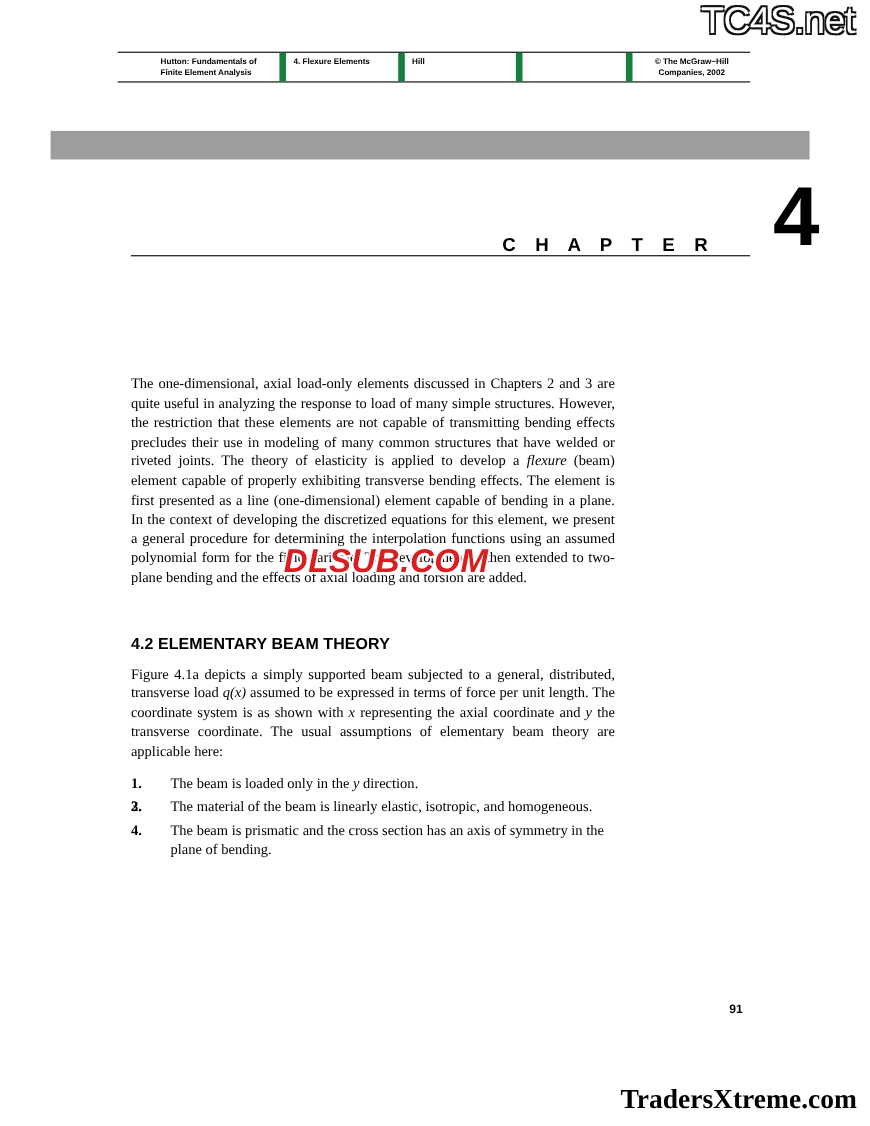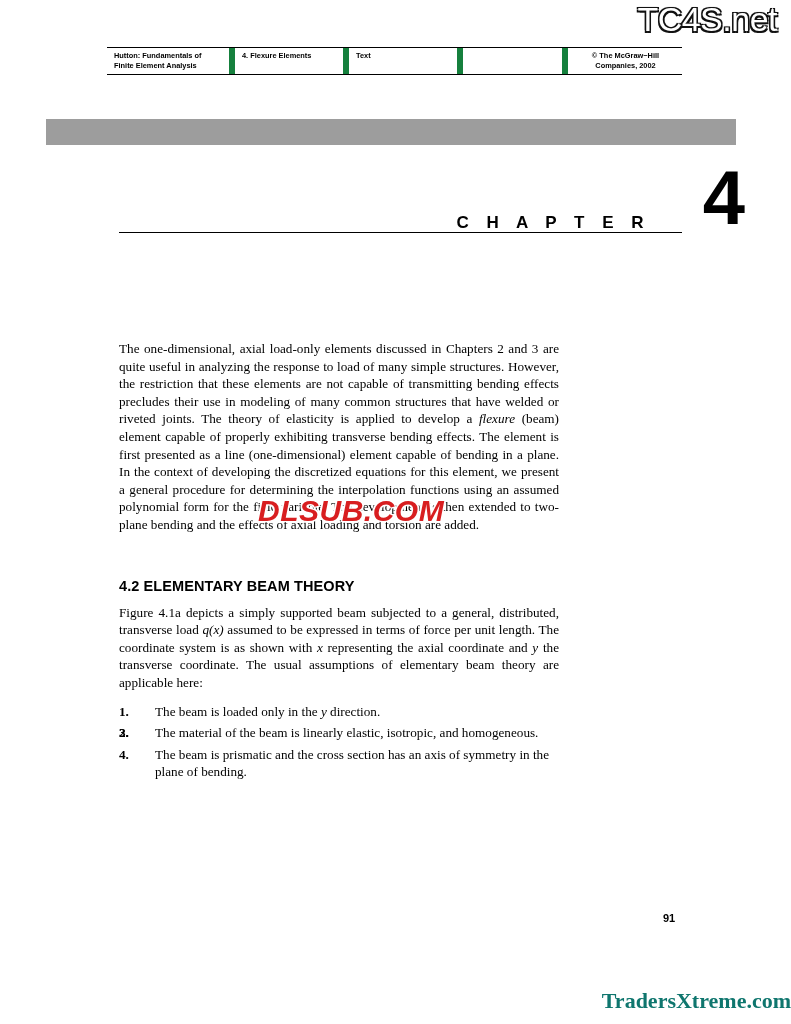--- a/index.html
+++ b/index.html
@@ -42,25 +42,25 @@
     letter-spacing: 0.5px;
     color: #d81e20;
     text-shadow:
       -1.4px -1.4px 0 #ffffff, 1.4px -1.4px 0 #ffffff,
       -1.4px 1.4px 0 #ffffff, 1.4px 1.4px 0 #ffffff,
       0 0 3px #ffffff;
   }
   .wm-bottom {
     position: absolute;
     bottom: 10px;
-    right: 0;
+    right: 12px;
     font-family: "Liberation Serif", serif;
     font-weight: bold;
-    font-size: 22px;
-    color: #0f766e;
+    font-size: 25px;
+    color: #000000;
     text-shadow:
       -1.3px -1.3px 0 #ffffff, 1.3px -1.3px 0 #ffffff,
       -1.3px 1.3px 0 #ffffff, 1.3px 1.3px 0 #ffffff;
   }
 
   
   .runhead {
     position: absolute;
     left: 107px;
     top: 47px;
@@ -74,21 +74,21 @@
   }
   .runhead .cell {
     position: relative;
     padding: 3px 6px 0 7px;
     font-size: 7.4px;
     font-weight: bold;
     line-height: 9.5px;
     box-sizing: border-box;
   }
   .runhead .cell + .cell { border-left: 6px solid #15803d; }
-  .rh-1 { width: 122px; }
+  .rh-1 { width: 122px; margin-left: 32px; }
   .rh-2 { width: 114px; }
   .rh-3 { width: 114px; }
   .rh-4 { width: 105px; }
   .rh-5 {
     width: 120px;
     font-weight: normal;
     text-align: center;
     font-size: 7.2px;
     padding-top: 3px;
   }
@@ -186,21 +186,21 @@
     font-weight: bold;
     font-size: 11px;
   }
 </style>
 </head>
 <body>
 
 <div class="runhead">
   <div class="cell rh-1">Hutton: Fundamentals of Finite Element Analysis</div>
   <div class="cell rh-2">4. Flexure Elements</div>
-  <div class="cell rh-3">Text</div>
+  <div class="cell rh-3">Hill</div>
   <div class="cell rh-4"></div>
   <div class="cell rh-5">© The McGraw−Hill Companies, 2002</div>
 </div>
 
 <div class="grey-bar"></div>
 <div class="chap-word">C H A P T E R</div>
 <div class="chap-num">4</div>
 <div class="chap-rule"></div>
 
 <div class="col">

